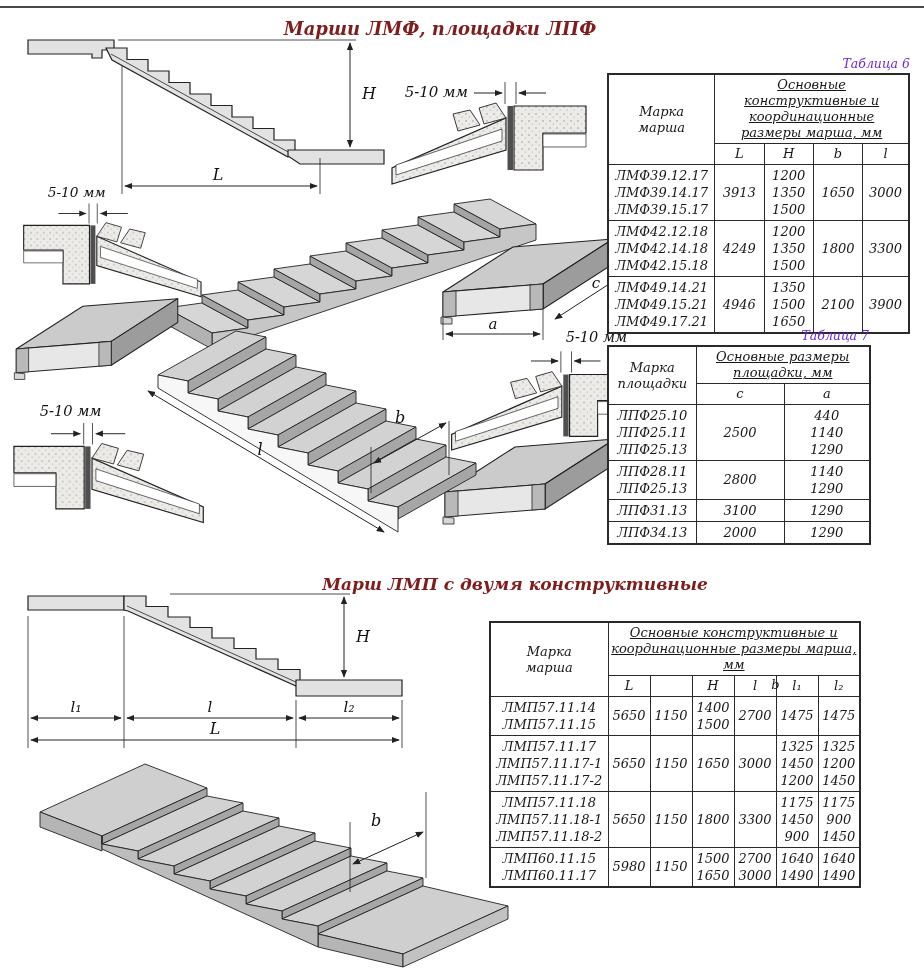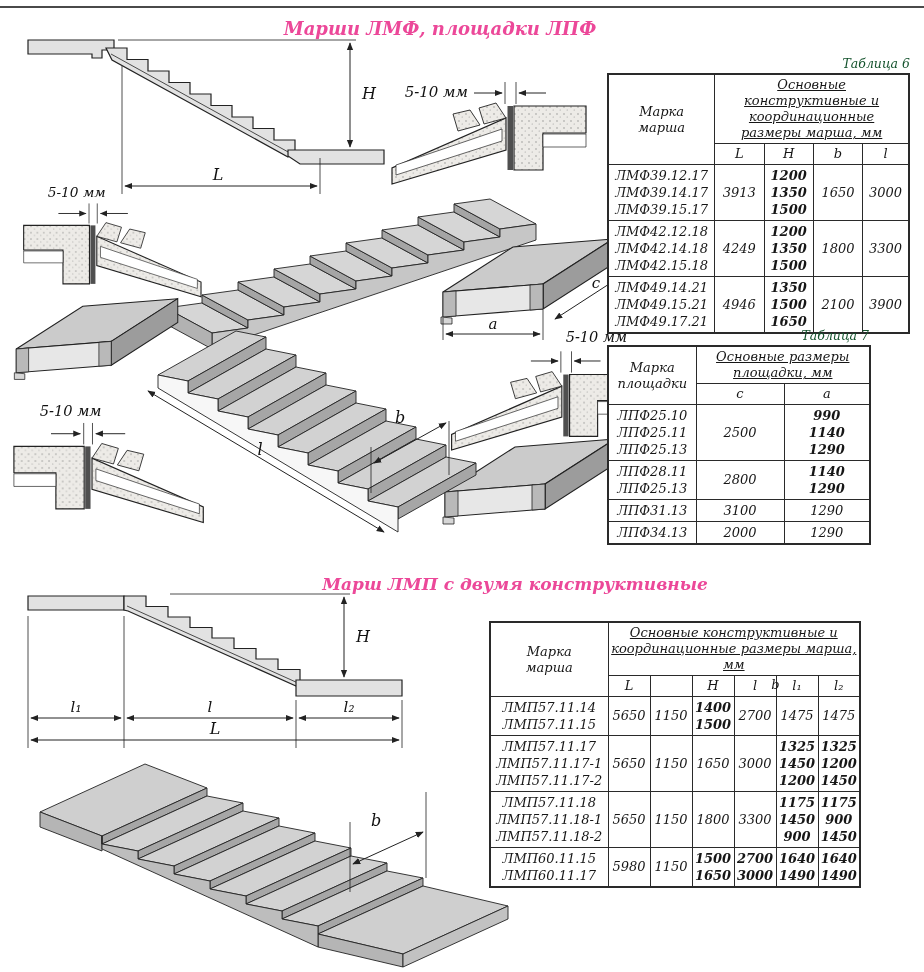--- a/index.html
+++ b/index.html
@@ -1,30 +1,30 @@
 <!DOCTYPE html>
 <html><head>
 <meta charset="utf-8">
 <style>
   html,body{margin:0;padding:0;background:#ffffff;}
   body{width:924px;height:972px;position:relative;overflow:hidden;
        font-family:"DejaVu Serif","Liberation Serif",serif;color:#161616;}
   .abs{position:absolute;}
   .toprule{position:absolute;top:6px;left:0;width:924px;height:2px;background:#4a4a4a;}
-  .sec-title{position:absolute;font-style:italic;font-weight:bold;font-size:18px;text-align:center;color:#ec4899;}
-  .tbl-cap{position:absolute;font-style:italic;font-size:12.5px;text-align:right;color:#14532d;}
+  .sec-title{position:absolute;font-style:italic;font-weight:bold;font-size:18px;text-align:center;color:#7f1d1d;}
+  .tbl-cap{position:absolute;font-style:italic;font-size:12.5px;text-align:right;color:#6d28d9;}
   table.spec{position:absolute;border-collapse:collapse;table-layout:fixed;background:#fff;}
   table.spec td{border:1px solid #2a2a2a;font-style:italic;font-size:13px;line-height:16px;
                 text-align:center;vertical-align:middle;padding:2px 2px;}
   table.spec{border:2px solid #2a2a2a;}
   td.mk{text-align:left;padding-left:4px;margin-left:44px;}
   td.mk div{line-height:17px;white-space:nowrap;}
   td.gh{font-size:12.5px;line-height:14.5px;padding:2px 4px;text-decoration:underline;}
   td.dimhd{height:16px;}
-  td.val div{line-height:17px;font-weight:bold;}
+  td.val div{line-height:17px;}
   td.c4{position:relative;}
   td.c4 .bb{position:absolute;right:-4px;top:1px;background:transparent;}
   svg{position:absolute;overflow:visible;}
   .dim{stroke:#222;stroke-width:1;fill:none;}
   .ext{stroke:#222;stroke-width:0.8;fill:none;}
   .dimlab{font-family:"DejaVu Serif","Liberation Serif",serif;font-style:italic;font-size:15px;fill:#111;}
   .dimlab.big{font-size:16px;}
 </style>
 </head>
 <body>
@@ -271,21 +271,21 @@
     <td class="dimhd">a</td>
   </tr>
   <tr>
     <td class="mk">
       <div>ЛПФ25.10</div>
       <div>ЛПФ25.11</div>
       <div>ЛПФ25.13</div>
     </td>
     <td class="val">2500</td>
     <td class="val">
-      <div>990</div>
+      <div>440</div>
       <div>1140</div>
       <div>1290</div>
     </td>
   </tr>
   <tr>
     <td class="mk">
       <div>ЛПФ28.11</div>
       <div>ЛПФ25.13</div>
     </td>
     <td class="val">2800</td>

